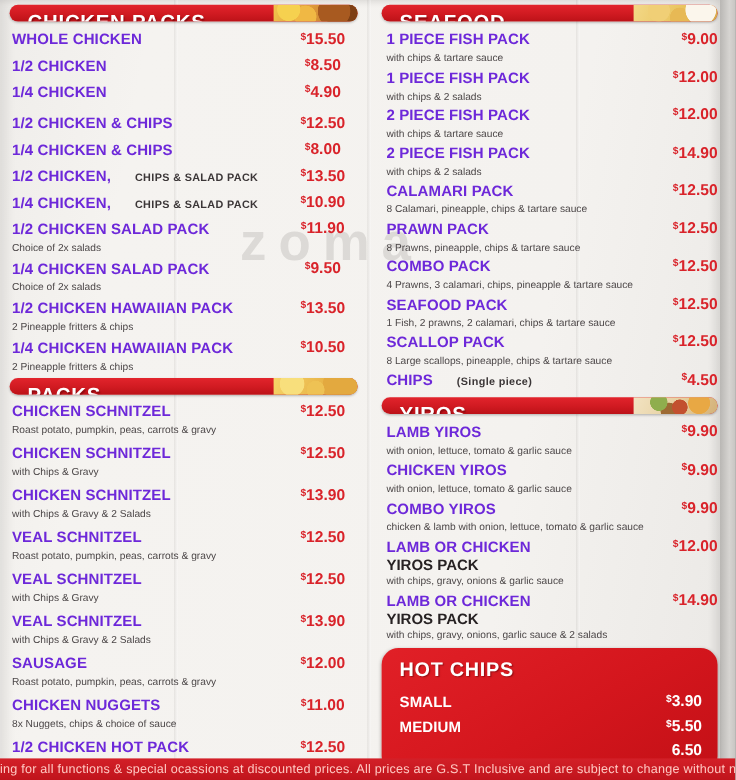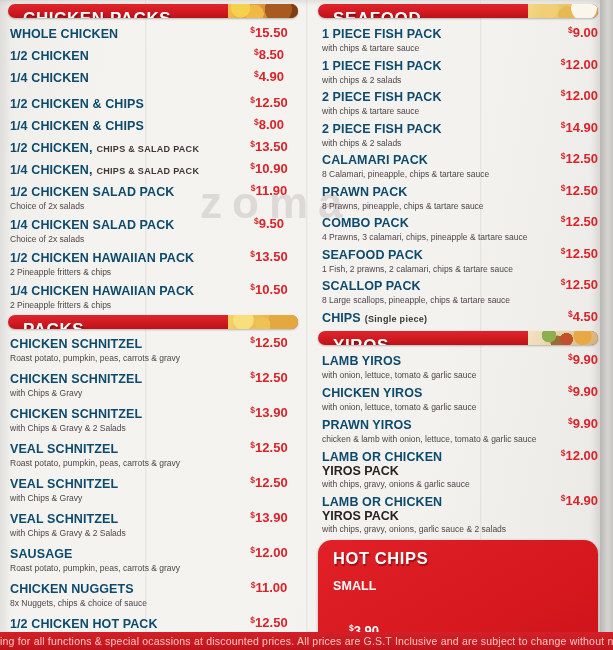--- a/index.html
+++ b/index.html
@@ -48,42 +48,42 @@
     radial-gradient(circle at 55% 60%,#c2502f 0 16%,rgba(0,0,0,0) 17%),
     radial-gradient(circle at 78% 35%,#e8a844 0 16%,rgba(0,0,0,0) 17%),
     radial-gradient(circle at 42% 82%,#9d6a33 0 16%,rgba(0,0,0,0) 17%),
     linear-gradient(115deg,#f2e3c2 0%,#e6cf9f 55%,#d3b077 100%);}
 
   
   .items{margin-top:6px;}
   .row{display:flex;align-items:flex-start;margin:0 0 4px 2px;}
   .row.gap-before{margin-top:8px;}
   .nm{flex:1;min-width:0;}
-  .n{font-weight:bold;font-size:12.5px;line-height:13px;color:#0c4a6e;letter-spacing:.1px;white-space:nowrap;}
-  .ns{font-size:9px;font-weight:bold;letter-spacing:.3px;color:#3b3637;margin-left:4px;white-space:nowrap;}
+  .n{font-weight:bold;font-size:12.5px;line-height:13px;color:#6d28d9;letter-spacing:.1px;white-space:nowrap;}
+  .ns{font-size:9px;font-weight:bold;letter-spacing:.3px;color:#3b3637;margin-left:20px;white-space:nowrap;}
   .n2{display:block;font-weight:bold;font-size:12.5px;line-height:13px;color:#272223;white-space:nowrap;}
   .sub{font-size:8.5px;line-height:10px;color:#4c4748;margin-top:1px;white-space:nowrap;}
   .pr{width:58px;text-align:center;font-weight:bold;font-size:13px;line-height:13px;color:#d9232a;flex:none;}
   .pr sup{font-size:8.5px;vertical-align:3.5px;}
   .col-right .pr{width:50px;text-align:right;}
   .col-right .row{margin-left:4px;gap:28px;}
   .sec-seafood .row{margin-bottom:2.5px;}
   .sec-yiros .row{margin-bottom:3px;}
   .sec-packs .row{margin-bottom:6px;}
   .sec-packs .items{margin-top:5px;}
   .sec-mid{margin-top:5px;}
 
   
   .hotbox{margin-top:6px;border-radius:14px;
     background:linear-gradient(150deg,#e12027 0%,#d4161d 55%,#c31016 100%);
     box-shadow:0 1px 3px rgba(0,0,0,.3);
     padding:8px 13px 10px 15px;}
   .hotbox h2{margin:1px 0 8px 0;font-size:16.5px;color:#fff;font-weight:bold;letter-spacing:.6px;
     text-shadow:1px 1.5px 1px rgba(90,0,5,.5);}
-  .hotbox .row{margin:0 0 3.2px 0;flex-direction:column;}
+  .hotbox .row{margin:0 0 3.2px 0;}
   .hotbox .n{color:#fff;}
   .hotbox .pr{color:#fff;width:46px;text-align:right;}
 
   .footer{position:absolute;left:0;right:0;bottom:0;height:18px;z-index:5;
     background:linear-gradient(#d32028,#c0141c);
     display:flex;align-items:center;justify-content:center;}
   .footer span{font-size:10.5px;letter-spacing:.2px;color:#ffc7c1;white-space:nowrap;}
 </style>
 </head>
 <body>
@@ -390,21 +390,21 @@
           <div class="row">
             <div class="nm">
               <span class="n">CHICKEN YIROS</span>
               
               <div class="sub">with onion, lettuce, tomato &amp; garlic sauce</div>
             </div>
             <div class="pr"><sup>$</sup>9.90</div>
           </div>
           <div class="row">
             <div class="nm">
-              <span class="n">PRAWN YIROS</span>
+              <span class="n">COMBO YIROS</span>
               
               <div class="sub">chicken &amp; lamb with onion, lettuce, tomato &amp; garlic sauce</div>
             </div>
             <div class="pr"><sup>$</sup>9.90</div>
           </div>
           <div class="row">
             <div class="nm">
               <span class="n">LAMB OR CHICKEN</span>
               <span class="n2">YIROS PACK</span>
               <div class="sub">with chips, gravy, onions &amp; garlic sauce</div>

